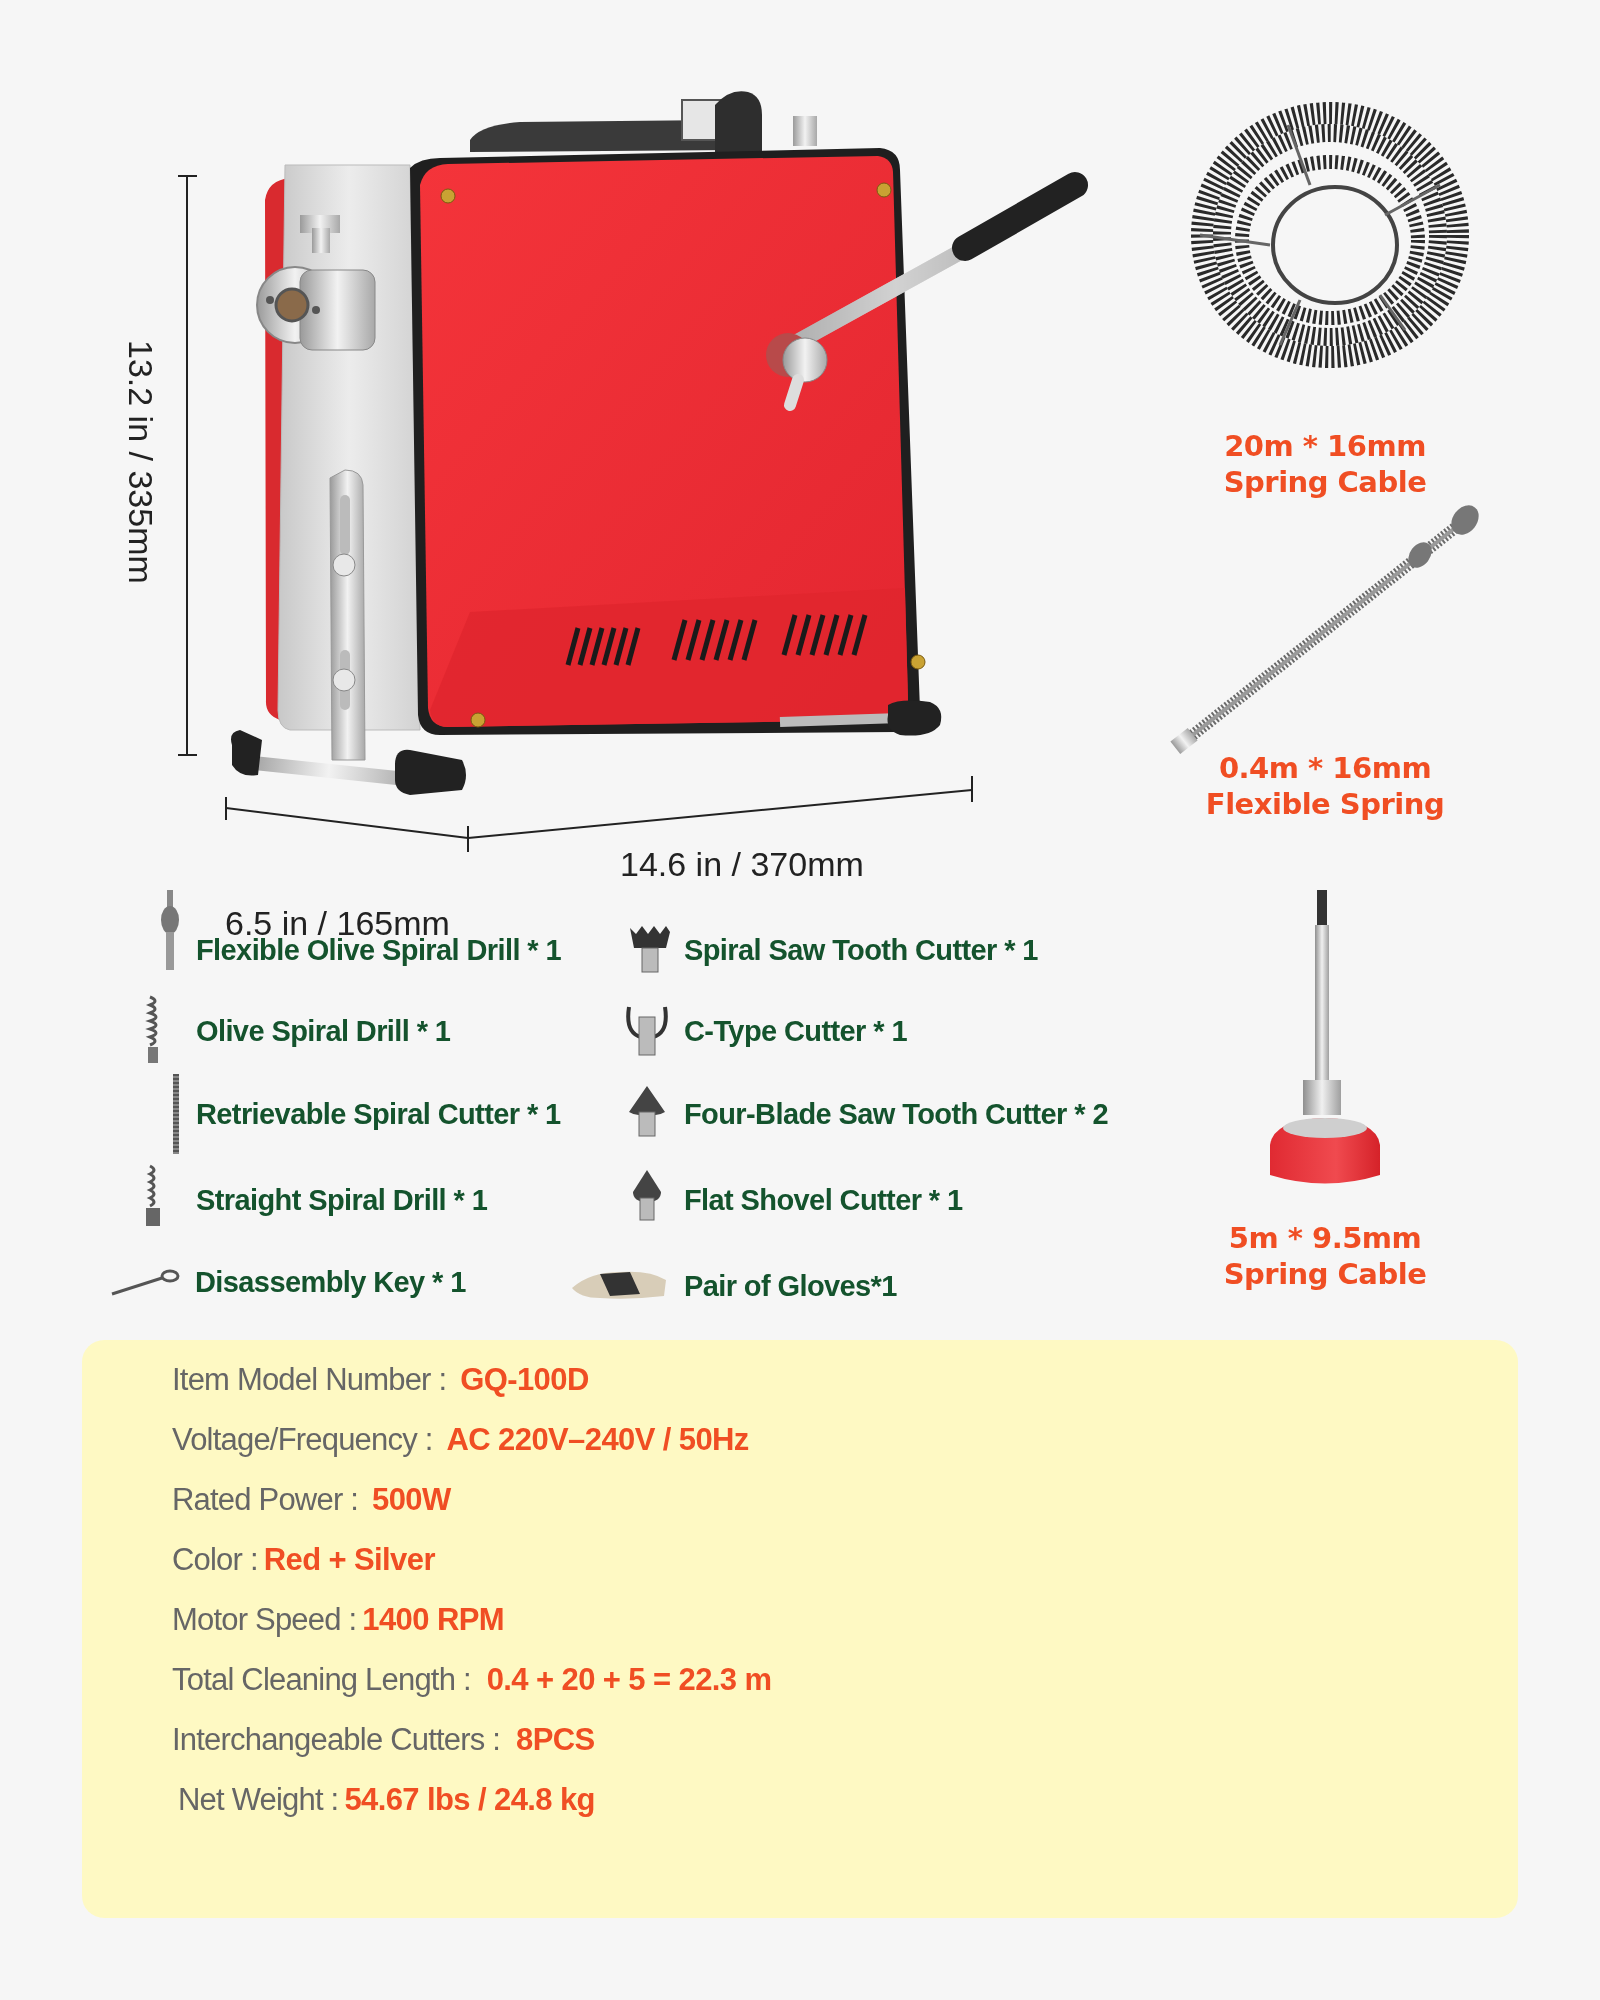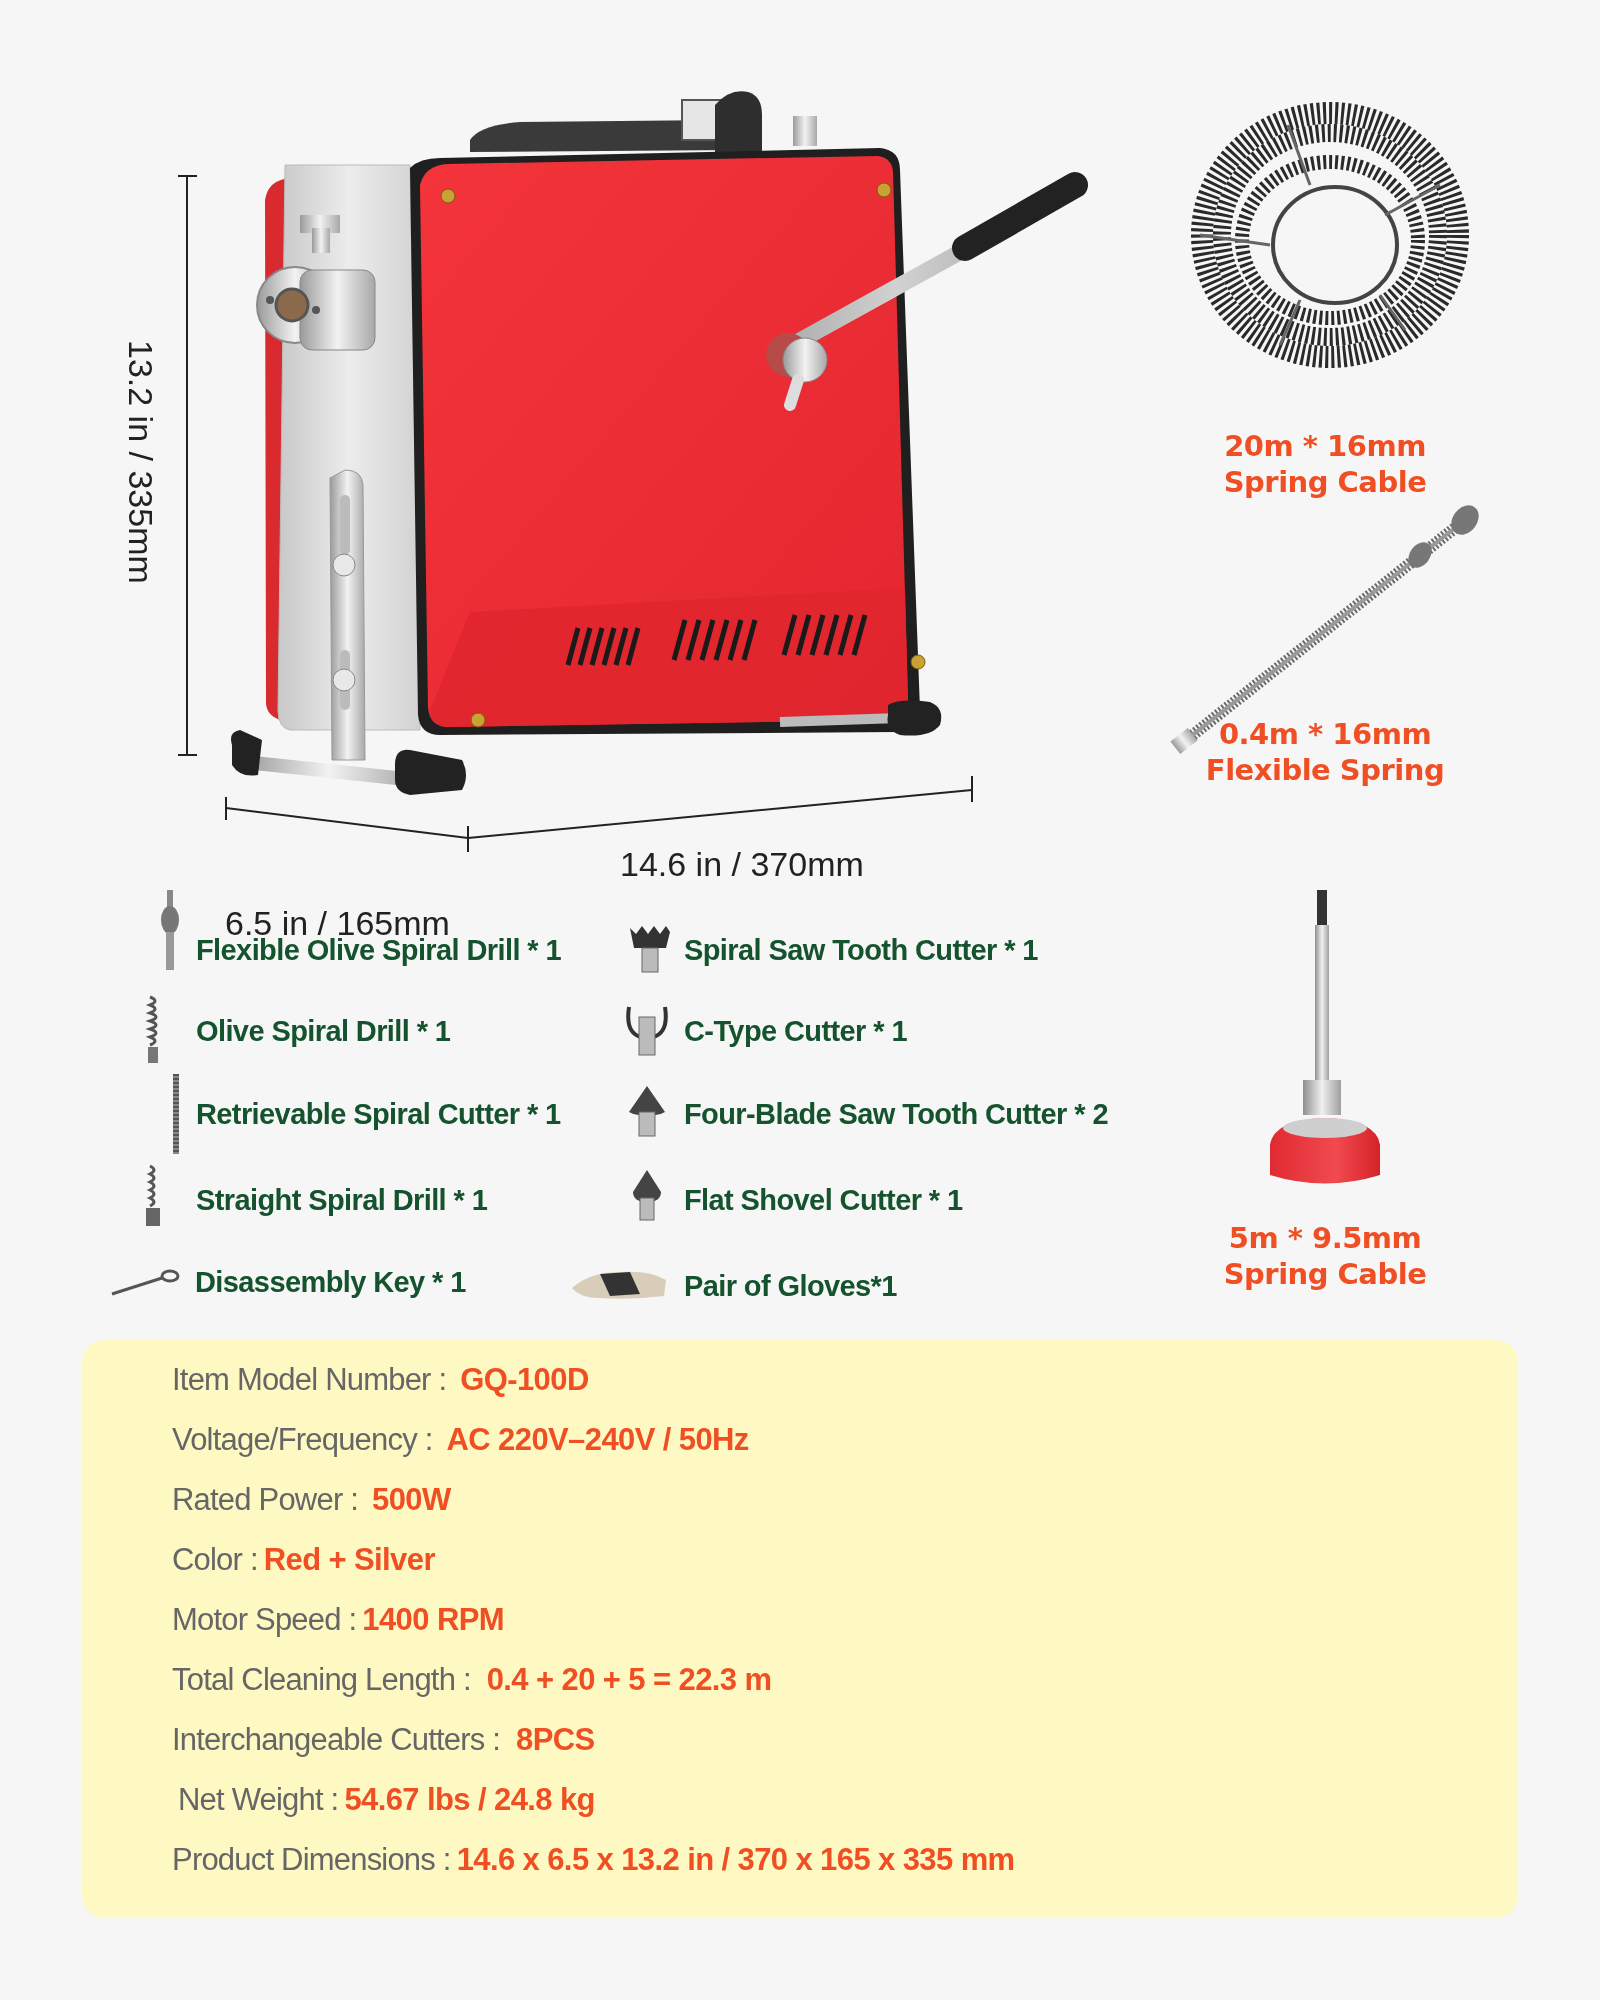--- a/index.html
+++ b/index.html
@@ -158,21 +158,21 @@
 
 <div class="abs" style="left:1165px;top:505px;width:320px;height:255px;">
   <svg width="320" height="255" viewBox="0 0 320 255">
     <line x1="15" y1="240" x2="300" y2="15" stroke="#6a6a6a" stroke-width="12" stroke-dasharray="2 2"></line>
     <line x1="15" y1="240" x2="300" y2="15" stroke="#9a9a9a" stroke-width="4"></line>
     <ellipse cx="300" cy="15" rx="12" ry="16" fill="#777" transform="rotate(38 300 15)"></ellipse>
     <ellipse cx="255" cy="50" rx="10" ry="14" fill="#777" transform="rotate(38 255 50)"></ellipse>
     <rect x="8" y="228" width="22" height="16" fill="url(#chrome)" transform="rotate(-38 19 236)"></rect>
   </svg>
 </div>
-<div class="side-label" style="left:1170px;top:716px;width:310px;">
+<div class="side-label" style="left:1170px;top:750px;width:310px;">
   <div>0.4m * 16mm</div>
   <div>Flexible Spring</div>
 </div>
 
 <div class="abs" style="left:1255px;top:870px;width:140px;height:325px;">
   <svg width="140" height="325" viewBox="0 0 140 325">
     <defs>
       <linearGradient id="redDrum" x1="0" x2="1">
         <stop offset="0" stop-color="#e02a32"></stop>
         <stop offset="0.6" stop-color="#f04a4f"></stop>
@@ -300,17 +300,13 @@
     <span class="spec-value" style="margin-left:16px;">0.4 + 20 + 5 = 22.3 m</span>
   </div>
   <div class="spec-row" style="top:382px;">
     <span class="spec-label">Interchangeable Cutters :</span>
     <span class="spec-value" style="margin-left:16px;">8PCS</span>
   </div>
   <div class="spec-row" style="top:442px;left:96px;">
     <span class="spec-label">Net Weight :</span>
     <span class="spec-value" style="margin-left:6px;">54.67 lbs / 24.8 kg</span>
   </div>
-  <div class="spec-row" style="top:502px;">
-    <span class="spec-label">Product Dimensions :</span>
-    <span class="spec-value" style="margin-left:6px;">14.6 x 6.5 x 13.2 in / 370 x 165 x 335 mm</span>
-  </div>
 </div>
 
 </body></html>

